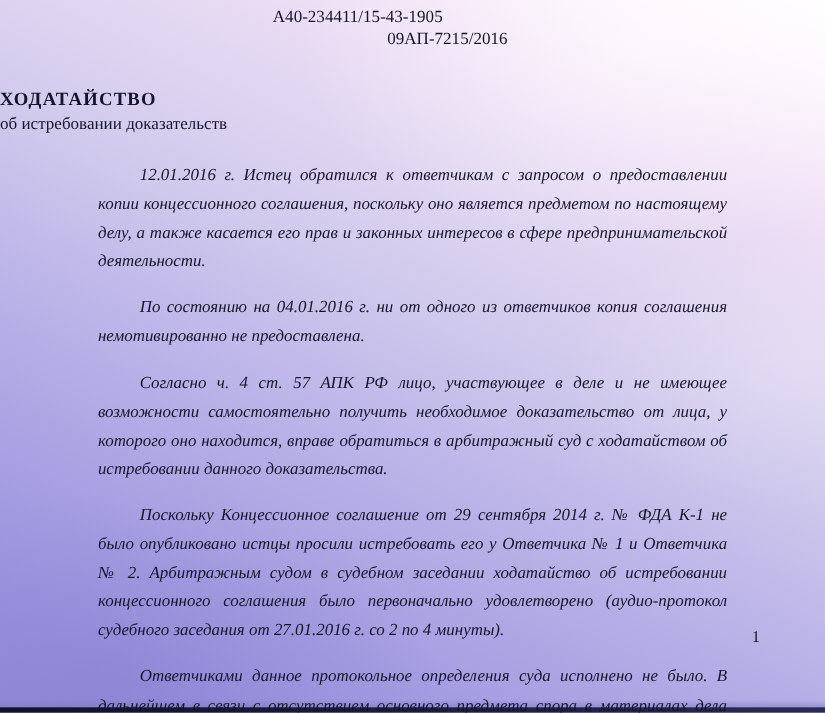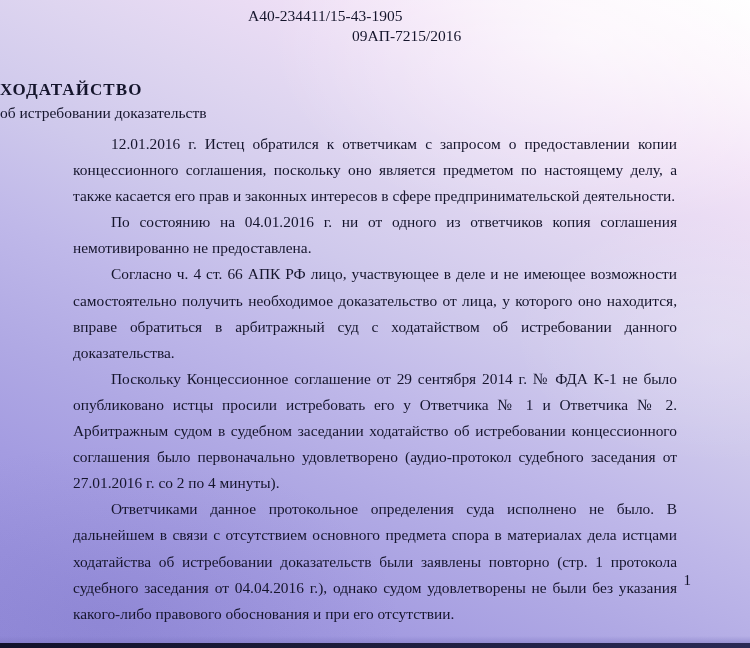--- a/index.html
+++ b/index.html
@@ -134,22 +134,23 @@
     left: 73px;
     top: 131px;
     width: 604px;
     font-size: 15.4px;
     line-height: 26.1px;
     text-align: justify;
     text-justify: inter-word;
     hyphens: manual;
   }
   .body-text p {
-    margin: 0;
+    margin: 16px;
     text-indent: 38px;
+    font-style: italic;
   }
 
   
   .page-number {
     position: absolute;
     right: 59px;
     top: 571px;
     font-size: 15px;
     line-height: 18px;
   }
@@ -176,21 +177,21 @@
     </div>
 
     <div class="title-block">
       <div class="doc-title">ХОДАТАЙСТВО</div>
       <div class="doc-subtitle">об истребовании доказательств</div>
     </div>
 
     <div class="body-text">
       <p>12.01.2016 г. Истец обратился к ответчикам с запросом о предоставлении копии концессионного соглашения, поскольку оно является предметом по настоящему делу, а также касается его прав и законных интересов в сфере предпринимательской деятельности.</p>
       <p>По состоянию на 04.01.2016 г. ни от одного из ответчиков копия соглашения немотивированно не предоставлена.</p>
-      <p>Согласно ч. 4 ст. 66 АПК РФ лицо, участвующее в деле и не имеющее возможности самостоятельно получить необходимое доказательство от лица, у которого оно находится, вправе обратиться в арбитражный суд с ходатайством об истребовании данного доказательства.</p>
+      <p>Согласно ч. 4 ст. 57 АПК РФ лицо, участвующее в деле и не имеющее возможности самостоятельно получить необходимое доказательство от лица, у которого оно находится, вправе обратиться в арбитражный суд с ходатайством об истребовании данного доказательства.</p>
       <p>Поскольку Концессионное соглашение от 29 сентября 2014 г. № ФДА К-1 не было опубликовано истцы просили истребовать его у Ответчика № 1 и Ответчика № 2. Арбитражным судом в судебном заседании ходатайство об истребовании концессионного соглашения было первоначально удовлетворено (аудио-протокол судебного заседания от 27.01.2016 г. со 2 по 4 минуты).</p>
       <p>Ответчиками данное протокольное определения суда исполнено не было. В дальнейшем в связи с отсутствием основного предмета спора в материалах дела истцами ходатайства об истребовании доказательств были заявлены повторно (стр. 1 протокола судебного заседания от 04.04.2016 г.), однако судом удовлетворены не были без указания какого-либо правового обоснования и при его отсутствии.</p>
     </div>
 
     <div class="page-number">1</div>
 
   </div>
 </div>
 
 </body></html>

